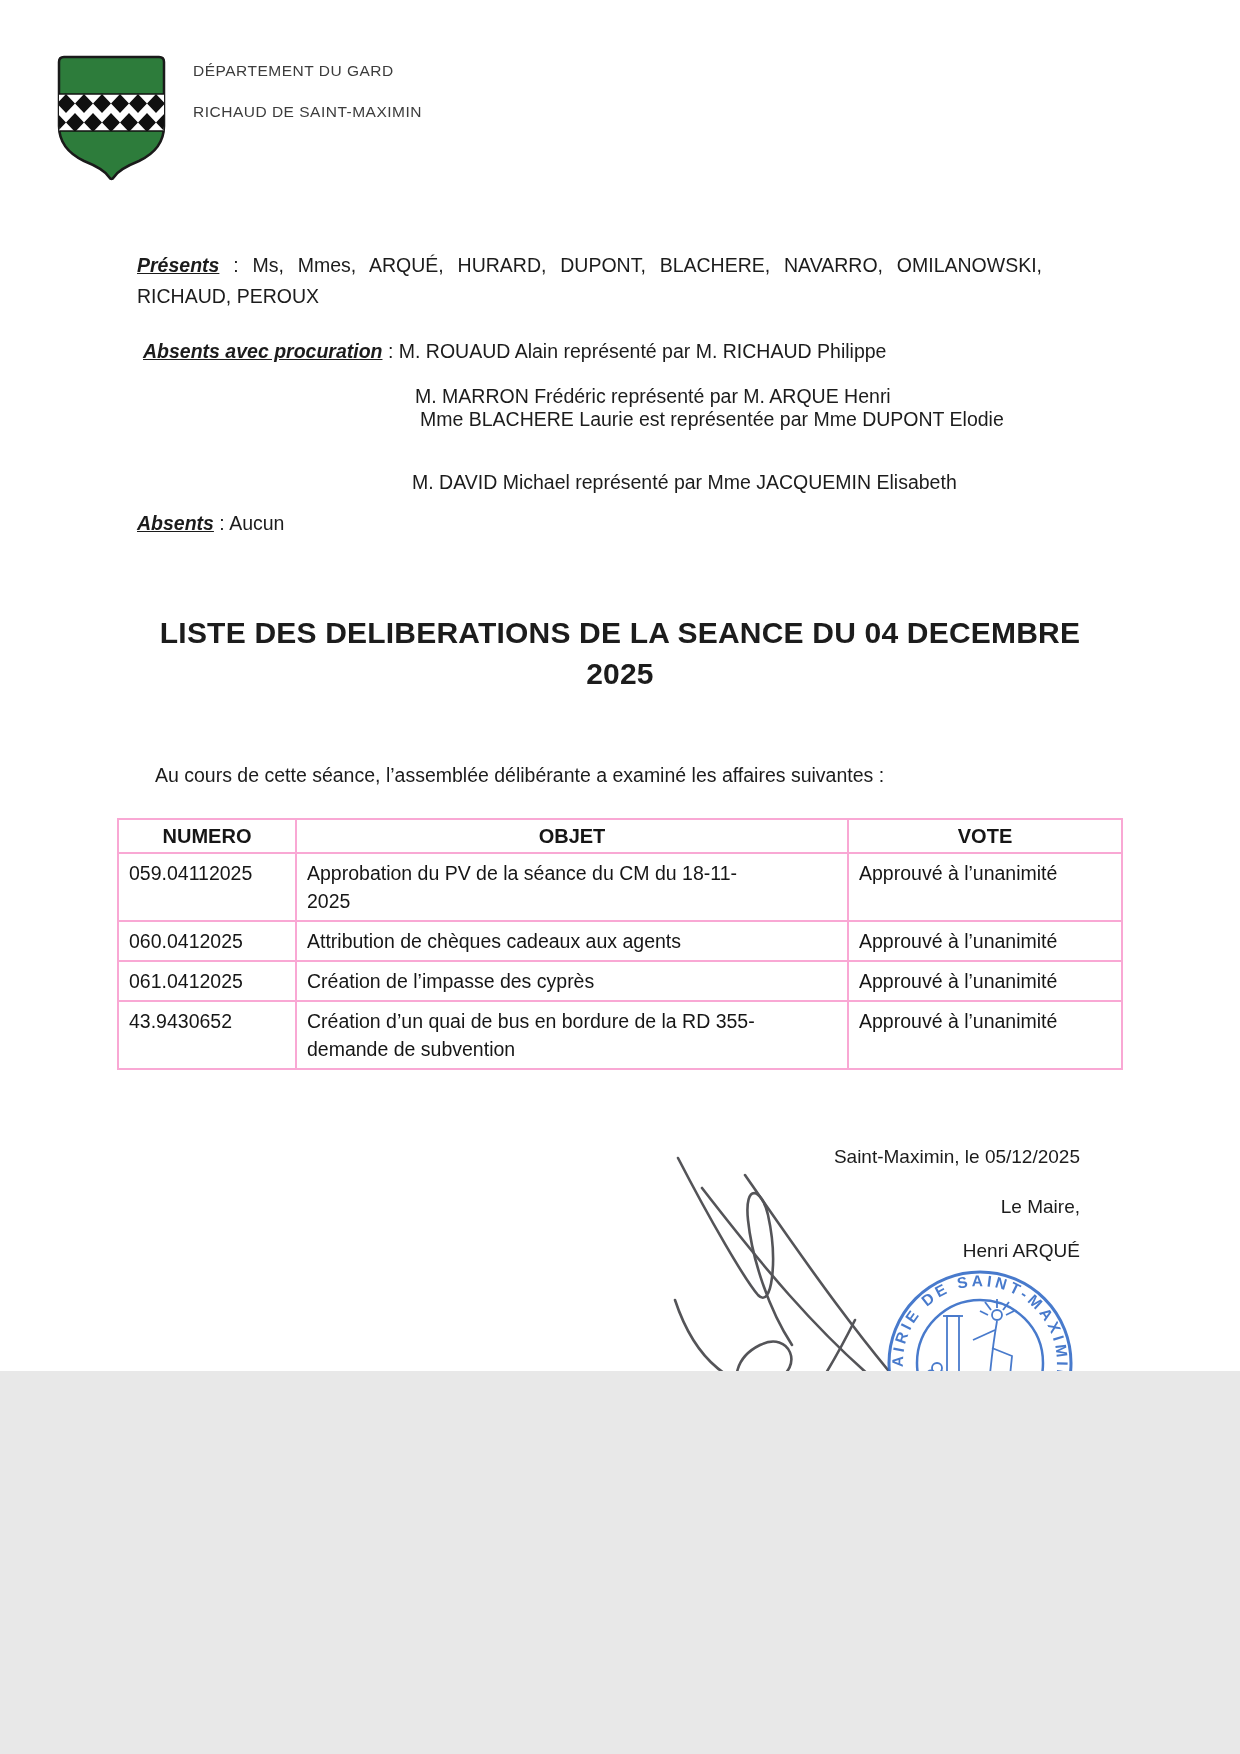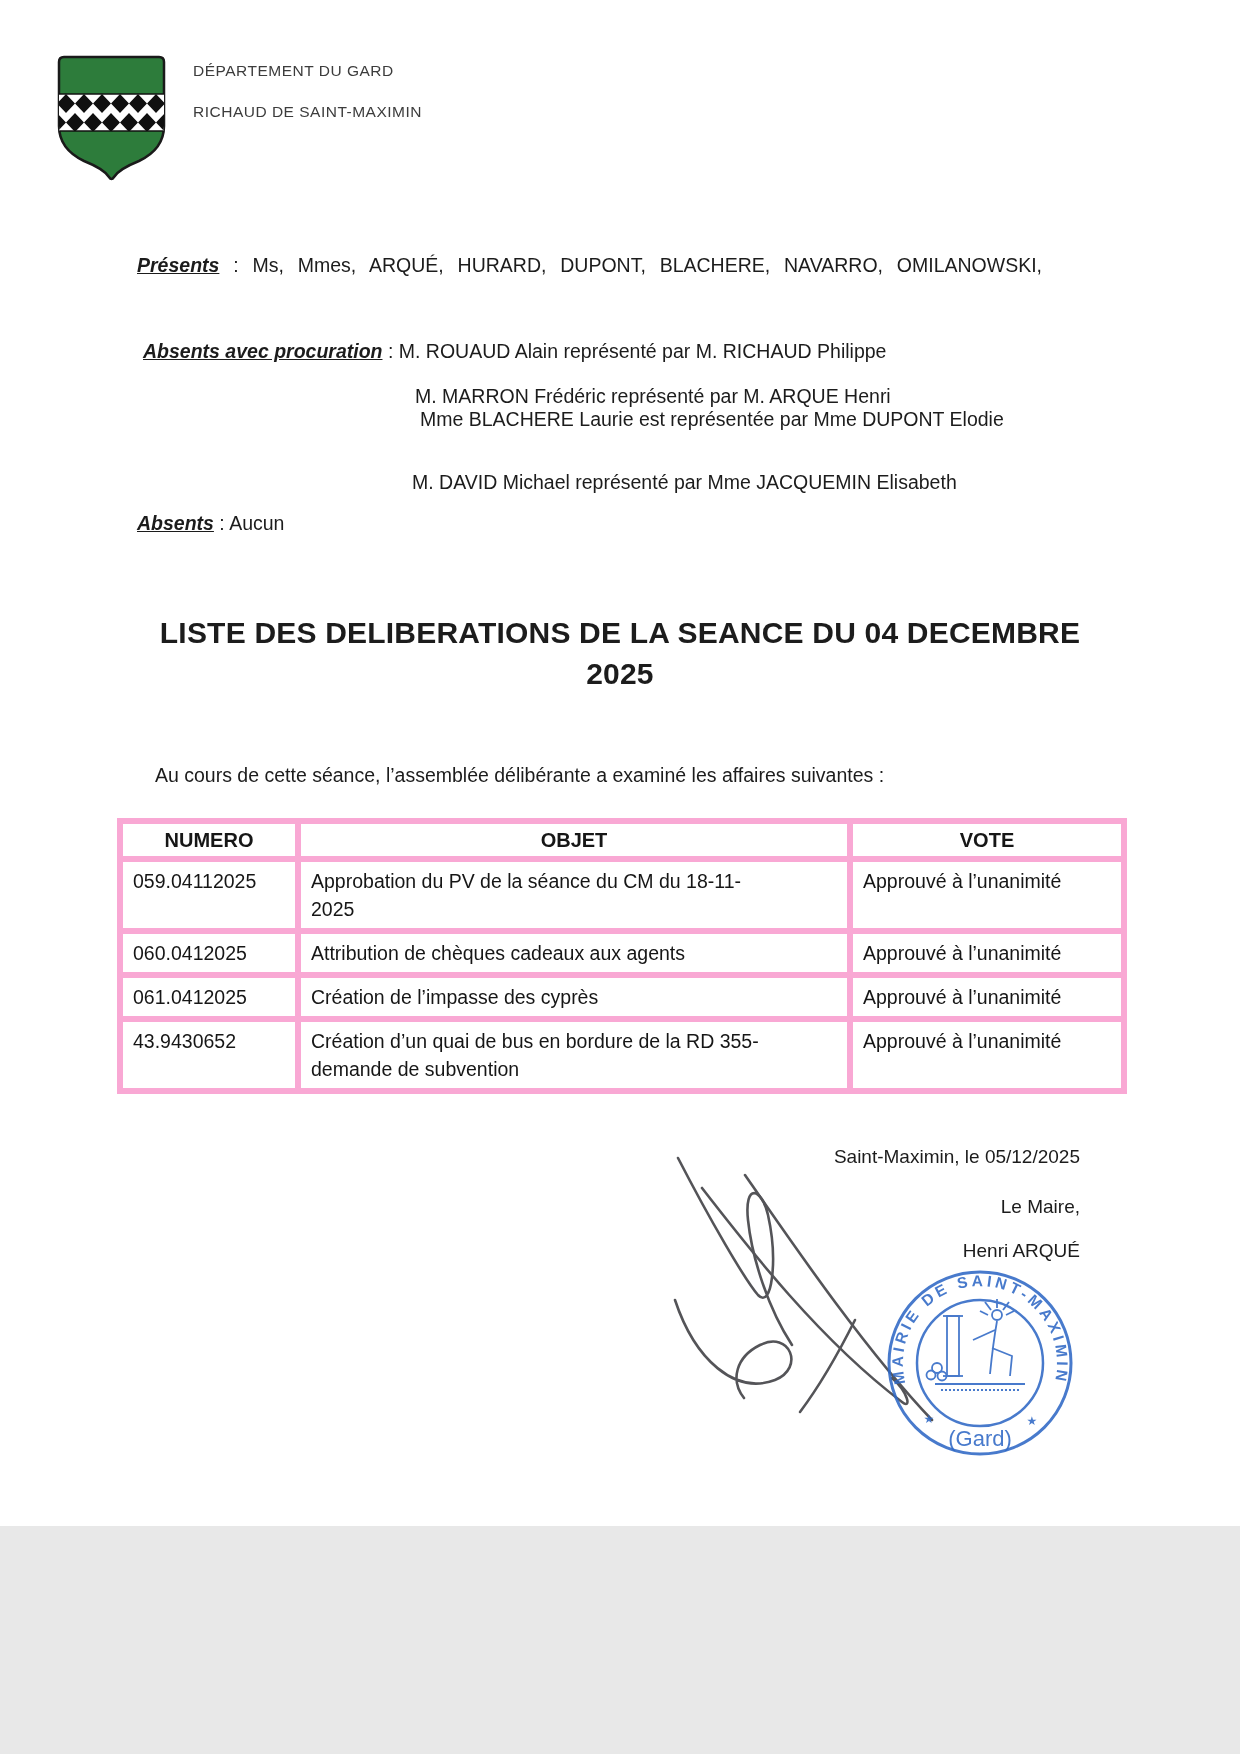--- a/index.html
+++ b/index.html
@@ -1,17 +1,17 @@
 <!DOCTYPE html>
 <html><head>
 <meta charset="utf-8">
 <style>
   html,body { margin:0; padding:0; background:#e8e8e8; }
   .page {
-    position:relative; width:1240px; height:1526px; margin:0 auto;
+    position:relative; width:1240px; height:1371px; margin:0 auto;
     background:#ffffff; overflow:hidden;
     font-family:"Liberation Sans", sans-serif; color:#1c1c1c;
   }
   .abs { position:absolute; }
   .nowrap { white-space:nowrap; }
 
   
   .hdr-line { font-size:15.5px; letter-spacing:0.5px; color:#3c3c3c; }
 
   
@@ -25,21 +25,21 @@
     left:100px; top:612px; width:1040px; text-align:center;
     font-size:30px; font-weight:bold; line-height:41px; letter-spacing:0.2px;
   }
 
   
   table.delib {
     position:absolute; left:117px; top:818px; width:1004px;
     border-collapse:collapse; table-layout:fixed;
     font-size:19.5px; color:#161616;
   }
-  table.delib th, table.delib td { border:6px solid #f9a8d4;margin-left:48px; }
+  table.delib th, table.delib td { border:2px solid #f9a8d4;margin-left:48px; }
   table.delib th {
     font-size:20px; font-weight:bold; text-align:center;
     padding:3px 4px; line-height:26px;
   }
   table.delib td { padding:5px 10px; line-height:28px; vertical-align:top; }
   td.numero { white-space:nowrap; padding-left:9px; }
   .objet-inner { max-width:460px; }
 
   
   .sig-txt { font-size:19px; text-align:right; right:160px; white-space:nowrap; }
@@ -69,20 +69,21 @@
         <line x1="0" y1="77" x2="113" y2="77" stroke="#101010" stroke-width="1.5"></line>
       </g>
     </svg>
   </div>
 
   <div class="abs hdr-line nowrap" style="left:193px; top:62px;">DÉPARTEMENT DU GARD</div>
   <div class="abs hdr-line nowrap" style="left:193px; top:103px;">RICHAUD DE SAINT-MAXIMIN</div>
 
   <div class="abs body-txt" style="left:137px; top:250px; width:905px;">
     <div class="presents-l1"><span class="lbl">Présents</span><span> : </span><span>Ms, Mmes, ARQUÉ, HURARD, DUPONT, BLACHERE, NAVARRO, OMILANOWSKI,</span></div>
+    <div>RICHAUD, PEROUX</div>
   </div>
 
   <div class="abs body-txt nowrap" style="left:143px; top:336px;"><span class="lbl">Absents avec procuration</span><span> : </span><span>M. ROUAUD Alain représenté par M. RICHAUD Philippe</span></div>
 
   <div class="abs body-txt nowrap" style="left:415px; top:381px;">M. MARRON Frédéric représenté par M. ARQUE Henri</div>
   <div class="abs body-txt nowrap" style="left:420px; top:404px;">Mme BLACHERE Laurie est représentée par Mme DUPONT Elodie</div>
   <div class="abs body-txt nowrap" style="left:412px; top:467px;">M. DAVID Michael représenté par Mme JACQUEMIN Elisabeth</div>
 
   <div class="abs body-txt nowrap" style="left:137px; top:508px;"><span class="lbl">Absents</span><span> : </span><span>Aucun</span></div>
 

